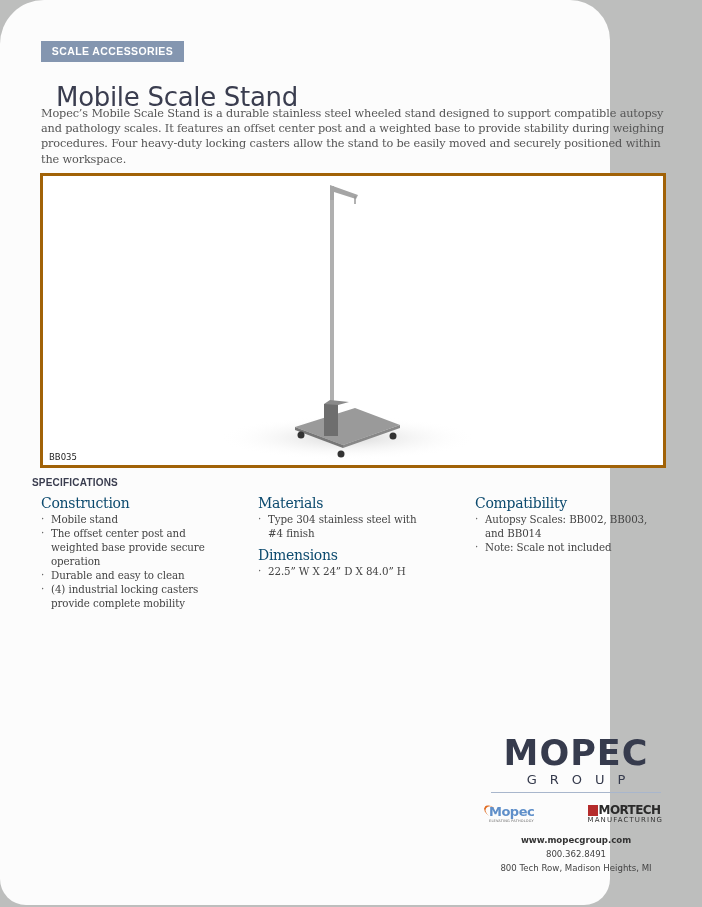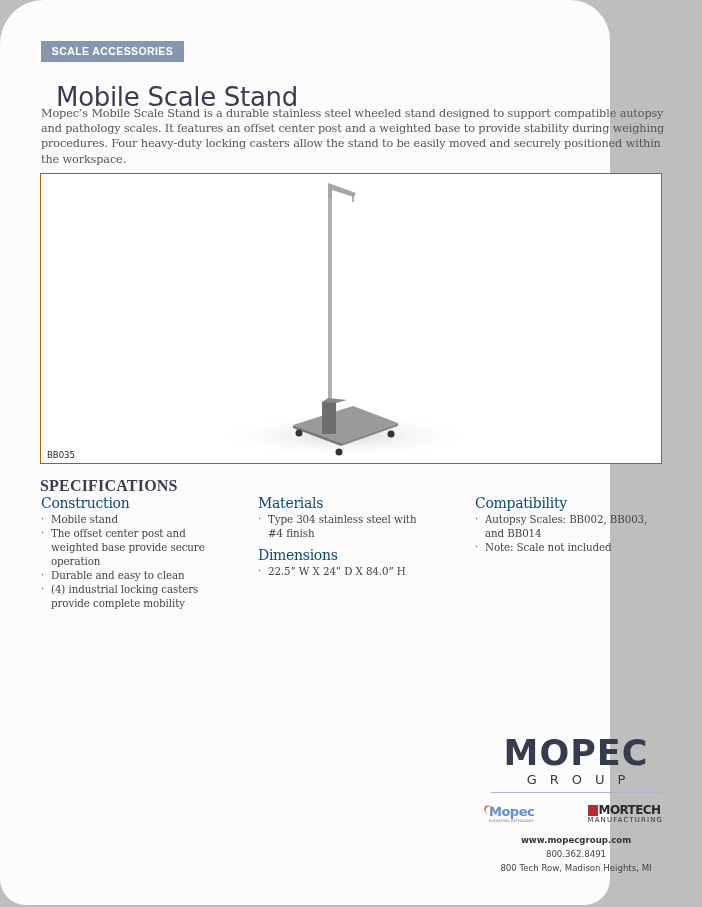--- a/index.html
+++ b/index.html
@@ -1,24 +1,24 @@
 <!DOCTYPE html>
 <html><head>
 <meta charset="utf-8">
 <style>
   html, body { margin:0; padding:0; }
   body { width:702px; height:907px; background:#bdbebd; position:relative; overflow:hidden; font-family:"DejaVu Serif", serif; }
   .page { position:absolute; left:0; top:0; width:610px; height:905px; background:#fcfcfc; border-radius:44px 40px 26px 26px; }
   .badge { position:absolute; left:41px; top:41px; width:143px; height:21px; background:#8496b0; color:#fff; font-family:"Liberation Sans", sans-serif; font-weight:bold; font-size:10.5px; letter-spacing:0.4px; line-height:21px; text-align:center; }
   .title { position:absolute; left:40px; top:66px; font-family:"DejaVu Sans", sans-serif; font-size:26px; color:#3a3d4f; margin:16px; font-weight:normal; letter-spacing:-0.3px; }
   .desc { position:absolute; left:41px; top:106px; width:625px; font-family:"DejaVu Serif", serif; font-size:11.3px; line-height:15.2px; color:#555; margin:0; letter-spacing:-0.15px; }
-  .photo { position:absolute; left:40px; top:173px; width:620px; height:289px; border:1px solid #a16207; background:#fff; }
+  .photo { position:absolute; left:40px; top:173px; width:620px; height:289px; border:3px solid #a16207; background:#fff; }
   .photo svg { position:absolute; left:0; top:0; }
   .sku { position:absolute; left:6px; bottom:3px; font-family:"DejaVu Sans", sans-serif; font-size:8.5px; color:#222; }
-  .specs-h { position:absolute; left:40px; top:477px; font-family:Liberation Serif, serif; font-weight:bold; font-size:16px; color:#3a3d4f; letter-spacing:0.2px; }
+  .specs-h { position:absolute; left:32px; top:477px; font-family:Liberation Sans, sans-serif; font-weight:bold; font-size:10px; color:#3a3d4f; letter-spacing:0.2px; }
   .col { position:absolute; }
   .col h3 { margin:0; font-family:"DejaVu Serif", serif; font-weight:normal; font-size:14px; color:#0c4a6e; line-height:18px; letter-spacing:-0.3px; }
   .col ul { list-style:none; margin:0 0 6px 0; padding:0; }
   .col li { position:relative; padding-left:10px; font-size:10.3px; line-height:14px; color:#444; letter-spacing:-0.1px; }
   .col li::before { content:"·"; position:absolute; left:0; top:0; color:#666; }
   .footer { position:absolute; left:487px; top:734px; width:178px; text-align:center; }
   .logo-main { font-family:"DejaVu Sans", sans-serif; font-weight:bold; font-size:35px; color:#363b4d; letter-spacing:1px; line-height:38px; }
   .logo-group { font-family:"DejaVu Sans", sans-serif; font-size:13px; color:#363b4d; letter-spacing:13px; margin-left:13px; line-height:16px; }
   .logo-rule { height:1px; background:#a8b6cc; margin:4px 4px 8px 4px; }
   .sublogos { display:flex; justify-content:space-between; align-items:center; height:26px; padding:0 2px 0 2px; }

